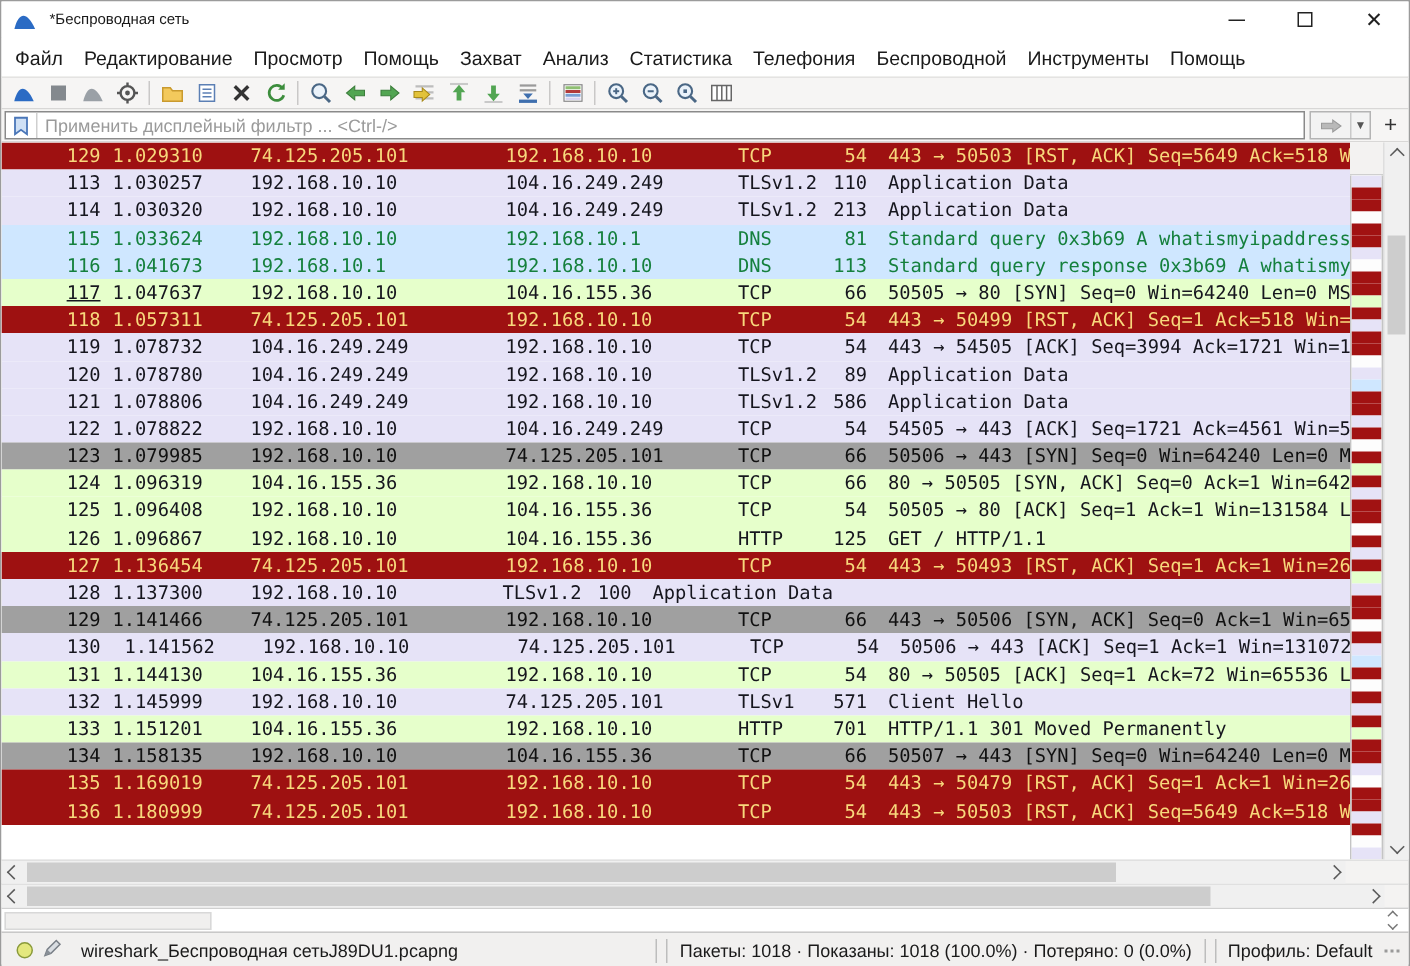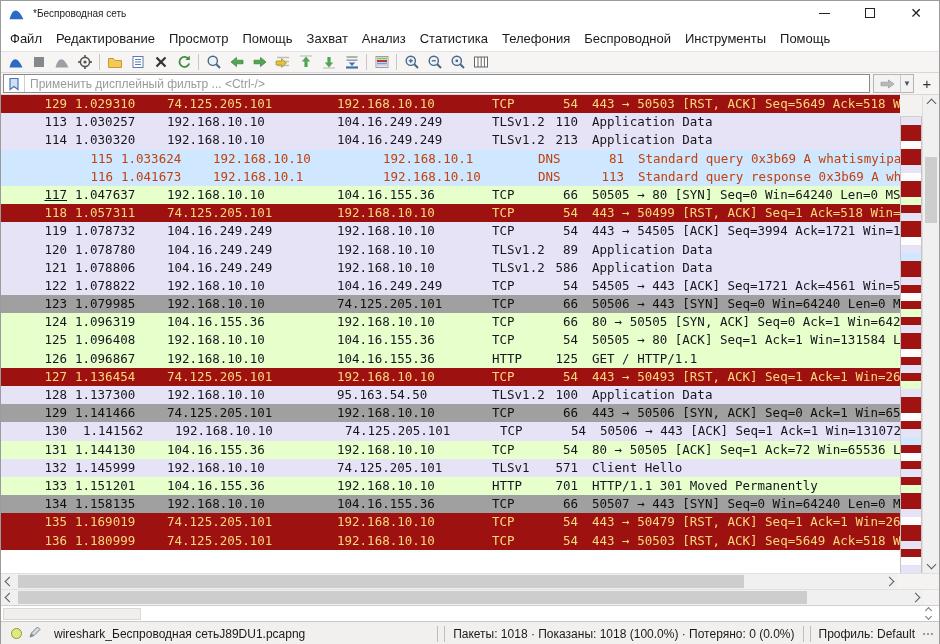--- a/index.html
+++ b/index.html
@@ -49,21 +49,21 @@
   .pcell{overflow:hidden;flex:0 0 auto;line-height:18.2px;}
   .pcell.no{text-align:right;padding-right:4px;}
   .pcell.time{padding-left:4px;}
   .pcell.src{padding-left:24px;}
   .pcell.dst{padding-left:6px;}
   .pcell.proto{padding-left:4px;}
   .pcell.len{text-align:right;padding-right:8px;}
   .pcell.info{flex:1 1 auto;padding-left:6px;}
   .c-bad{background:#9e1111;color:#f8d87c;}
   .c-tls{background:#e6e3f7;color:#16161e;}
-  .c-dns{background:#cfe7ff;color:#c2410c;padding-left:46px;}
+  .c-dns{background:#cfe7ff;color:#15803d;}
   .c-http{background:#e6ffcb;color:#16161e;}
   .c-syn{background:#a0a0a0;color:#101010;}
 
   
   .minimap{width:22px;flex:0 0 auto;display:flex;flex-direction:column;}
   .minimap-stub{height:22px;background:#f3f2f1;border-bottom:1px solid #cfcfcf;flex:0 0 auto;}
   .minimap-strip{flex:1;border-left:1px solid #c4c4c4;border-right:1px solid #c4c4c4;overflow:hidden;background:#fff;}
   .stripe{height:8px;}
 
   
@@ -465,21 +465,20 @@
             <div class="pcell src" style="width: 188px;">74.125.205.101</div>
             <div class="pcell dst" style="width: 157px;">192.168.10.10</div>
             <div class="pcell proto" style="width: 58px;">TCP</div>
             <div class="pcell len" style="width: 40px;">54</div>
             <div class="pcell info">443 → 50493 [RST, ACK] Seq=1 Ack=1 Win=26</div>
           </div>
           <div class="prow c-tls">
             <div class="pcell no" style="width: 70px;">128</div>
             <div class="pcell time" style="width: 72px;">1.137300</div>
             <div class="pcell src" style="width: 188px;">192.168.10.10</div>
-            <div class="pcell dst" style="width: 157px;">95.163.54.50</div>
             <div class="pcell proto" style="width: 58px;">TLSv1.2</div>
             <div class="pcell len" style="width: 40px;">100</div>
             <div class="pcell info">Application Data</div>
           </div>
           <div class="prow c-syn">
             <div class="pcell no" style="width: 70px;">129</div>
             <div class="pcell time" style="width: 72px;">1.141466</div>
             <div class="pcell src" style="width: 188px;">74.125.205.101</div>
             <div class="pcell dst" style="width: 157px;">192.168.10.10</div>
             <div class="pcell proto" style="width: 58px;">TCP</div>

